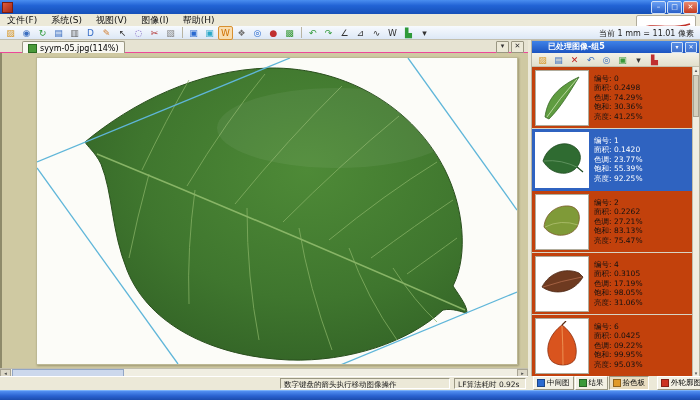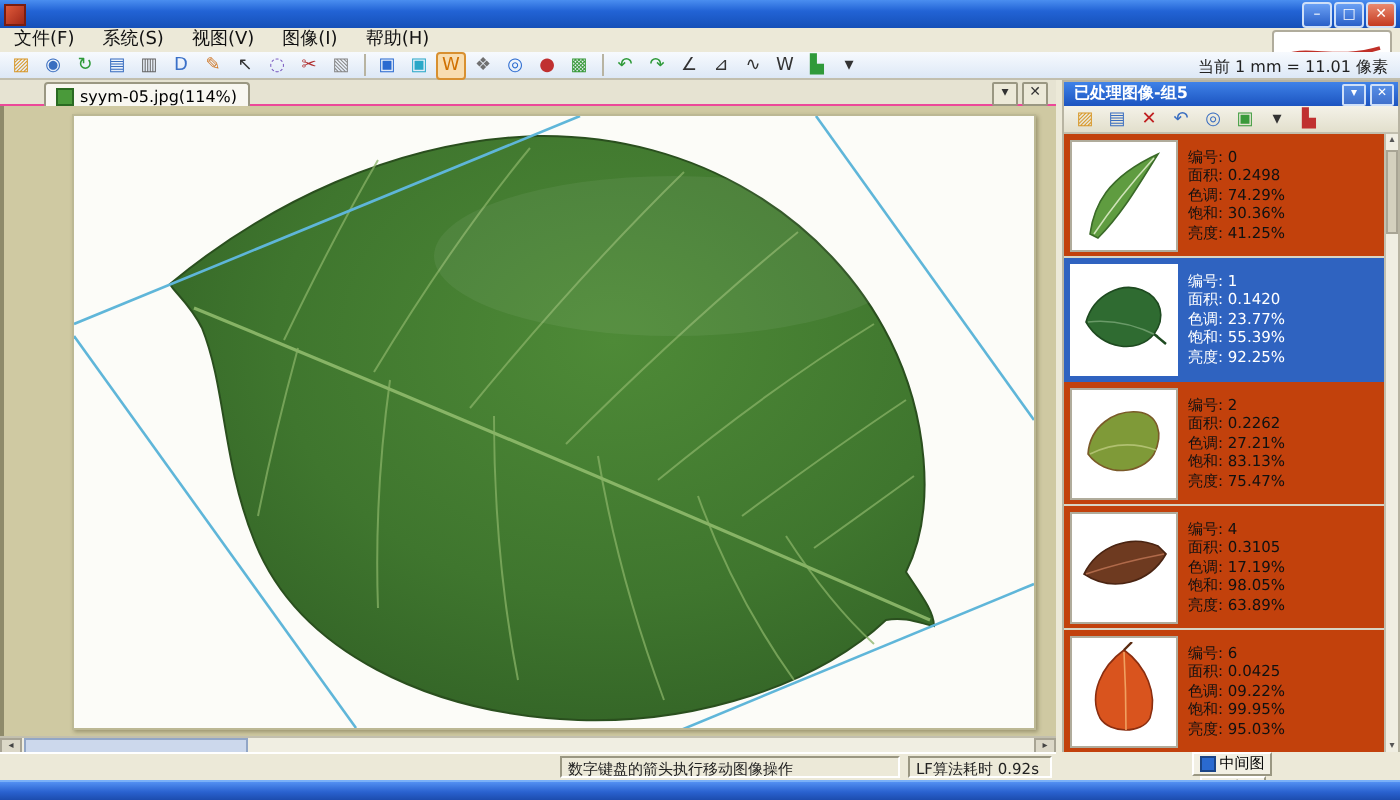--- a/index.html
+++ b/index.html
@@ -43,38 +43,38 @@
   .scanimg{position:absolute;left:34px;top:4px;width:480px;height:306px;background:#fcfcf8;border:1px solid #bcb894;box-shadow:1px 1px 2px rgba(60,55,20,.35);}
   .scanimg svg{display:block;}
 
   .hscroll{position:absolute;top:368px;left:0;width:528px;height:8px;background:#f0eee2;border-top:1px solid #c2bfae;box-sizing:border-box;display:flex;}
   .harrow{width:9px;height:7px;background:#dcd8c8;border:1px solid #a8a494;font-size:5px;line-height:6px;text-align:center;color:#444;}
   .hthumb{width:110px;height:7px;background:#ccd8ec;border:1px solid #92a6c6;margin-left:1px;}
 
   
   .panel{position:absolute;top:40px;left:531px;width:169px;height:336px;background:#ece9d8;border:1px solid #b8b4a2;box-sizing:border-box;}
   .ptitle{position:absolute;top:0;left:0;right:0;height:12px;background:linear-gradient(180deg,#3f82e8,#1c54c0);
-    color:#fff;font-size:8px;line-height:12px;padding-left:5px;font-weight:bold;}
+    color:#fff;font-size:8px;line-height:12px;padding-left:16px;font-weight:bold;}
   .ptbtns{position:absolute;right:2px;top:1px;display:flex;gap:2px;}
   .pbtn{width:10px;height:9px;font-size:6px;line-height:8px;text-align:center;color:#fff;border:1px solid #cfe0f8;border-radius:1px;background:rgba(255,255,255,.15);}
   .ptools{position:absolute;top:12px;left:0;right:0;height:14px;background:linear-gradient(180deg,#f4f2e8,#e2dfcc);
     border-bottom:1px solid #c2bfae;display:flex;align-items:center;padding-left:3px;box-sizing:border-box;}
   .plist{position:absolute;top:26px;left:0;width:160px;height:309px;background:#fff;overflow:hidden;}
   .pscroll{position:absolute;top:26px;right:0;width:7px;height:309px;background:#f0eee2;border-left:1px solid #c2bfae;box-sizing:border-box;}
   .pscroll .sthumb{position:absolute;top:8px;left:0;width:6px;height:42px;background:#d4d0be;border:1px solid #a8a494;box-sizing:border-box;}
   .sarrow{position:absolute;left:0;width:6px;font-size:5px;text-align:center;color:#555;}
 
   .list-item{height:62px;box-sizing:border-box;border-bottom:1px solid #d8d4c4;display:flex;padding:3px;background:#c2410c;}
   .list-item.sel{background:#2f63c0;color:#fff;border-bottom-color:#2f63c0;}
   .thumb{width:52px;height:54px;background:#fff;border:1px solid #b0ac9c;display:flex;align-items:center;justify-content:center;flex:none;}
   .list-item.sel .thumb{border-color:#fff;}
   .info{margin-left:5px;font-size:7.5px;line-height:9.4px;padding-top:4px;white-space:nowrap;color:#111;}
   .list-item.sel .info{color:#fff;}
 
-  .viewtabs{position:absolute;top:376px;left:531px;width:169px;height:14px;background:#ece9d8;display:flex;align-items:center;padding-left:2px;box-sizing:border-box;flex-direction:column;}
+  .viewtabs{position:absolute;top:376px;left:531px;width:169px;height:14px;background:#ece9d8;display:flex;align-items:center;padding-left:2px;box-sizing:border-box;}
   .vtab{display:flex;align-items:center;font-size:7.5px;height:12px;padding:0 3px;margin-right:1px;
     background:#f2f0e4;border:1px solid;border-color:#fff #9a9782 #9a9782 #fff;white-space:nowrap;}
   .vtab.active{background:#e8dcc0;border-color:#9a9782 #fff #fff #9a9782;}
   .vsq{width:6px;height:6px;margin-right:2px;border:1px solid rgba(0,0,0,.35);}
   .vt-c0{background:#2a6ad0;} .vt-c1{background:#3a9a3a;} .vt-c2{background:#e09a2a;} .vt-c3{background:#cc3322;}
   .vtab:nth-child(4){margin-left:7px;}
 
   
   .statusbar{position:absolute;top:376px;left:0;width:528px;height:14px;background:#ece9d8;border-top:1px solid #fff;box-sizing:border-box;}
   .spanel{position:absolute;top:1px;height:11px;font-size:7.5px;line-height:11px;padding:0 3px;color:#222;
@@ -285,21 +285,21 @@
           <svg width="46" height="50" viewBox="0 0 46 50">
             <path stroke="#4a2412" stroke-width="0.8" d="M 3 28 C 10 14 26 8 40 14 L 44 18 C 36 32 18 38 3 28 Z" fill="#6e3a20"></path>
             <path d="M 4 28 Q 22 22 43 18" stroke="#b06a4a" stroke-width="0.8" fill="none"></path>
           </svg>
         </div>
         <div class="info">
           <div>编号: 4</div>
           <div>面积: 0.3105</div>
           <div>色调: 17.19%</div>
           <div>饱和: 98.05%</div>
-          <div>亮度: 63.89%</div>
+          <div>亮度: 31.06%</div>
         </div>
       </div>
 
       <div class="list-item">
         <div class="thumb">
           <svg width="46" height="50" viewBox="0 0 46 50">
             <path stroke="#8a2e10" stroke-width="0.8" d="M 23 4 C 34 12 40 26 36 38 C 32 46 16 46 11 38 C 5 26 12 12 23 4 Z" fill="#d9541e"></path>
             <path d="M 23 5 Q 24 24 24 44" stroke="#f0a060" stroke-width="0.8" fill="none"></path>
             <path d="M 23 4 L 27 0" stroke="#5a2a10" stroke-width="1.2" fill="none"></path>
           </svg>

